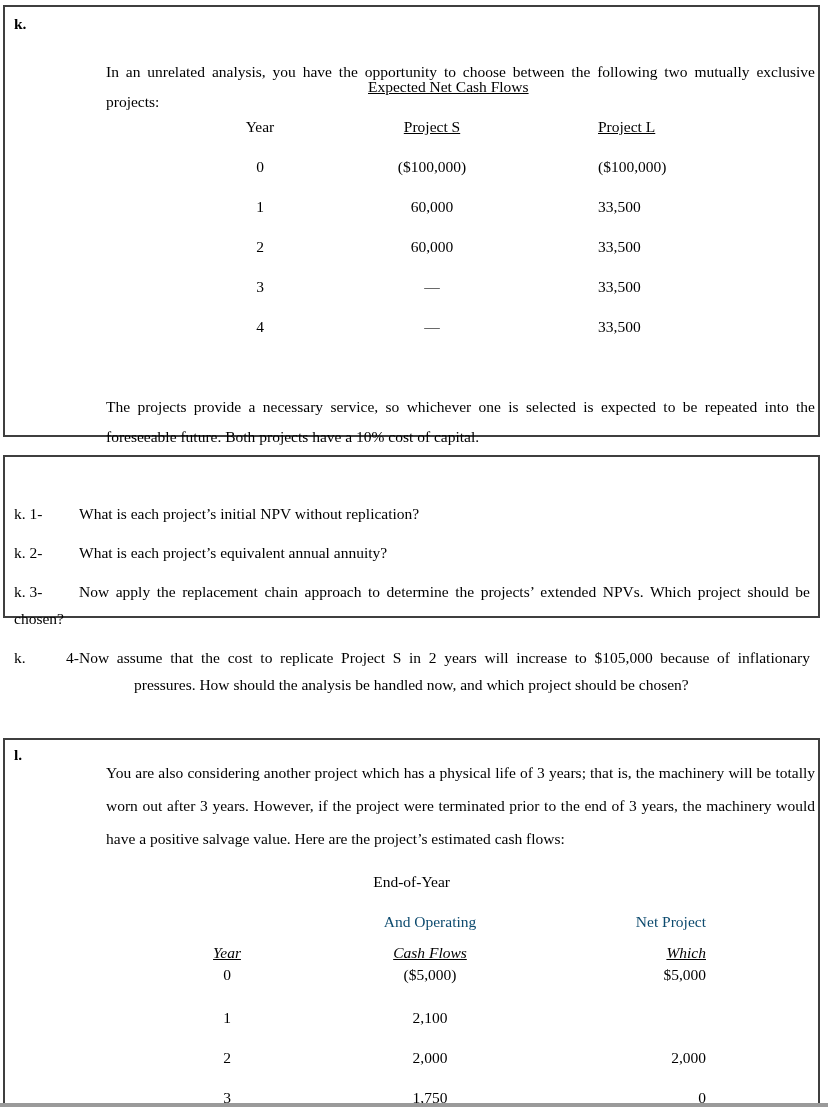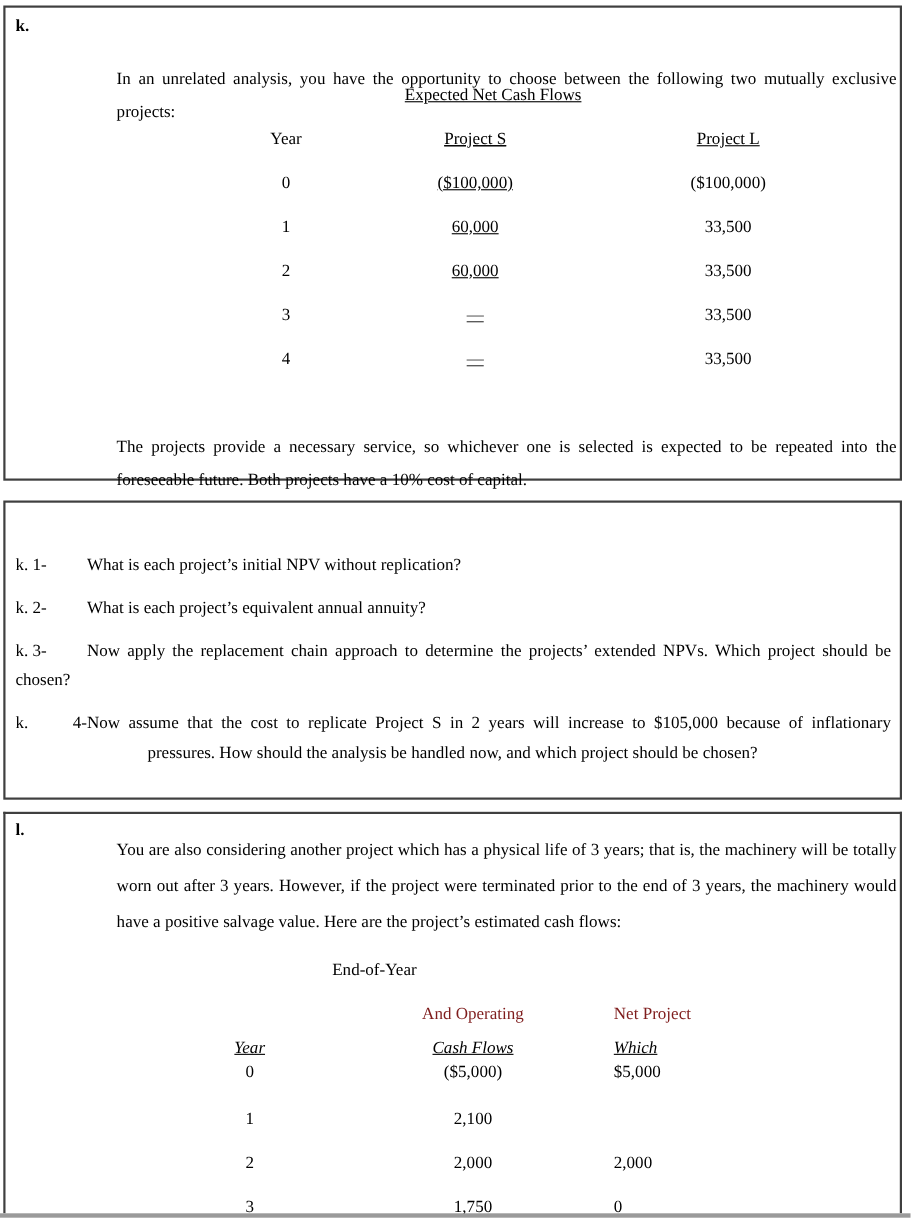--- a/index.html
+++ b/index.html
@@ -6,60 +6,60 @@
   .page {
     position:relative; width:828px; height:1112px; background:#ffffff;
     font-family:"Liberation Serif", serif; font-size:15.5px; color:#000;
     overflow:hidden;
   }
   .box {
     position:absolute; left:3px; width:817px; box-sizing:border-box;
     border:2px solid #3f3f3f; background:#fff;
   }
   .box-k { top:5px;   height:432px; }
-  .box-q { top:455px; height:272px; }
+  .box-q { top:455px; height:163px; }
   .box-l { top:738px; height:365px; border-bottom:none; }
   .item-label { position:absolute; left:9px; font-weight:bold; }
   .para { position:absolute; left:101px; width:709px; text-align:justify; }
   .para-k { line-height:30px; }
   .para-l { line-height:33px; }
 
   
   .k-title {
     position:absolute; top:60px; left:363px; width:358px; height:40px;
     line-height:40px; text-align:left;
   }
   .k-title span { text-decoration:underline; }
   .k-table { position:absolute; top:100px; left:147px; }
   .k-row { display:flex; height:40px; line-height:40px; }
   .kc1 { width:216px; text-align:center; }
-  .kc2 { width:128px; text-align:center;text-decoration:underline; }
-  .kc3 { width:128px; text-align:center; margin-left:102px; }
+  .kc2 { width:128px; text-align:center; }
+  .kc3 { width:128px; text-align:left; margin-left:102px; }
   .col-head span { text-decoration:underline; }
   .k-outro { top:385px; }
   .dash { color:#333; }
 
   
   .questions { position:absolute; top:43px; left:9px; right:8px; }
   .question { line-height:27px; text-align:justify; margin-bottom:12px; }
   .q-label { display:inline-block; width:65px; }
   .q3 { margin-bottom:12px; }
   .q4-line1 { line-height:27px; text-align:justify; text-align-last:justify; }
   .q4-line2 { line-height:27px; margin-left:120px; }
 
   
   .l-table { position:absolute; top:122px; left:147px; }
   .l-row { display:flex; }
   .h40 { height:40px; line-height:40px; }
   .h22 { height:22px; line-height:22px; }
   .gap12 { margin-top:12px; }
   .lc1 { width:150px; text-align:center; }
   .lc2 { width:256px; text-align:center; }
-  .lc3 { width:148px; text-align:left; }
-  .blue { color:#7f1d1d; }
+  .lc3 { width:148px; text-align:right; }
+  .blue { color:#0c4a6e; }
   .ital-u { font-style:italic; }
   .ital-u span { text-decoration:underline; }
 
   .bottom-rule { position:absolute; top:1103px; left:0; width:828px; height:4px; background:#9a9a9a; }
 </style>
 </head>
 <body>
 
 <div class="page">
 

